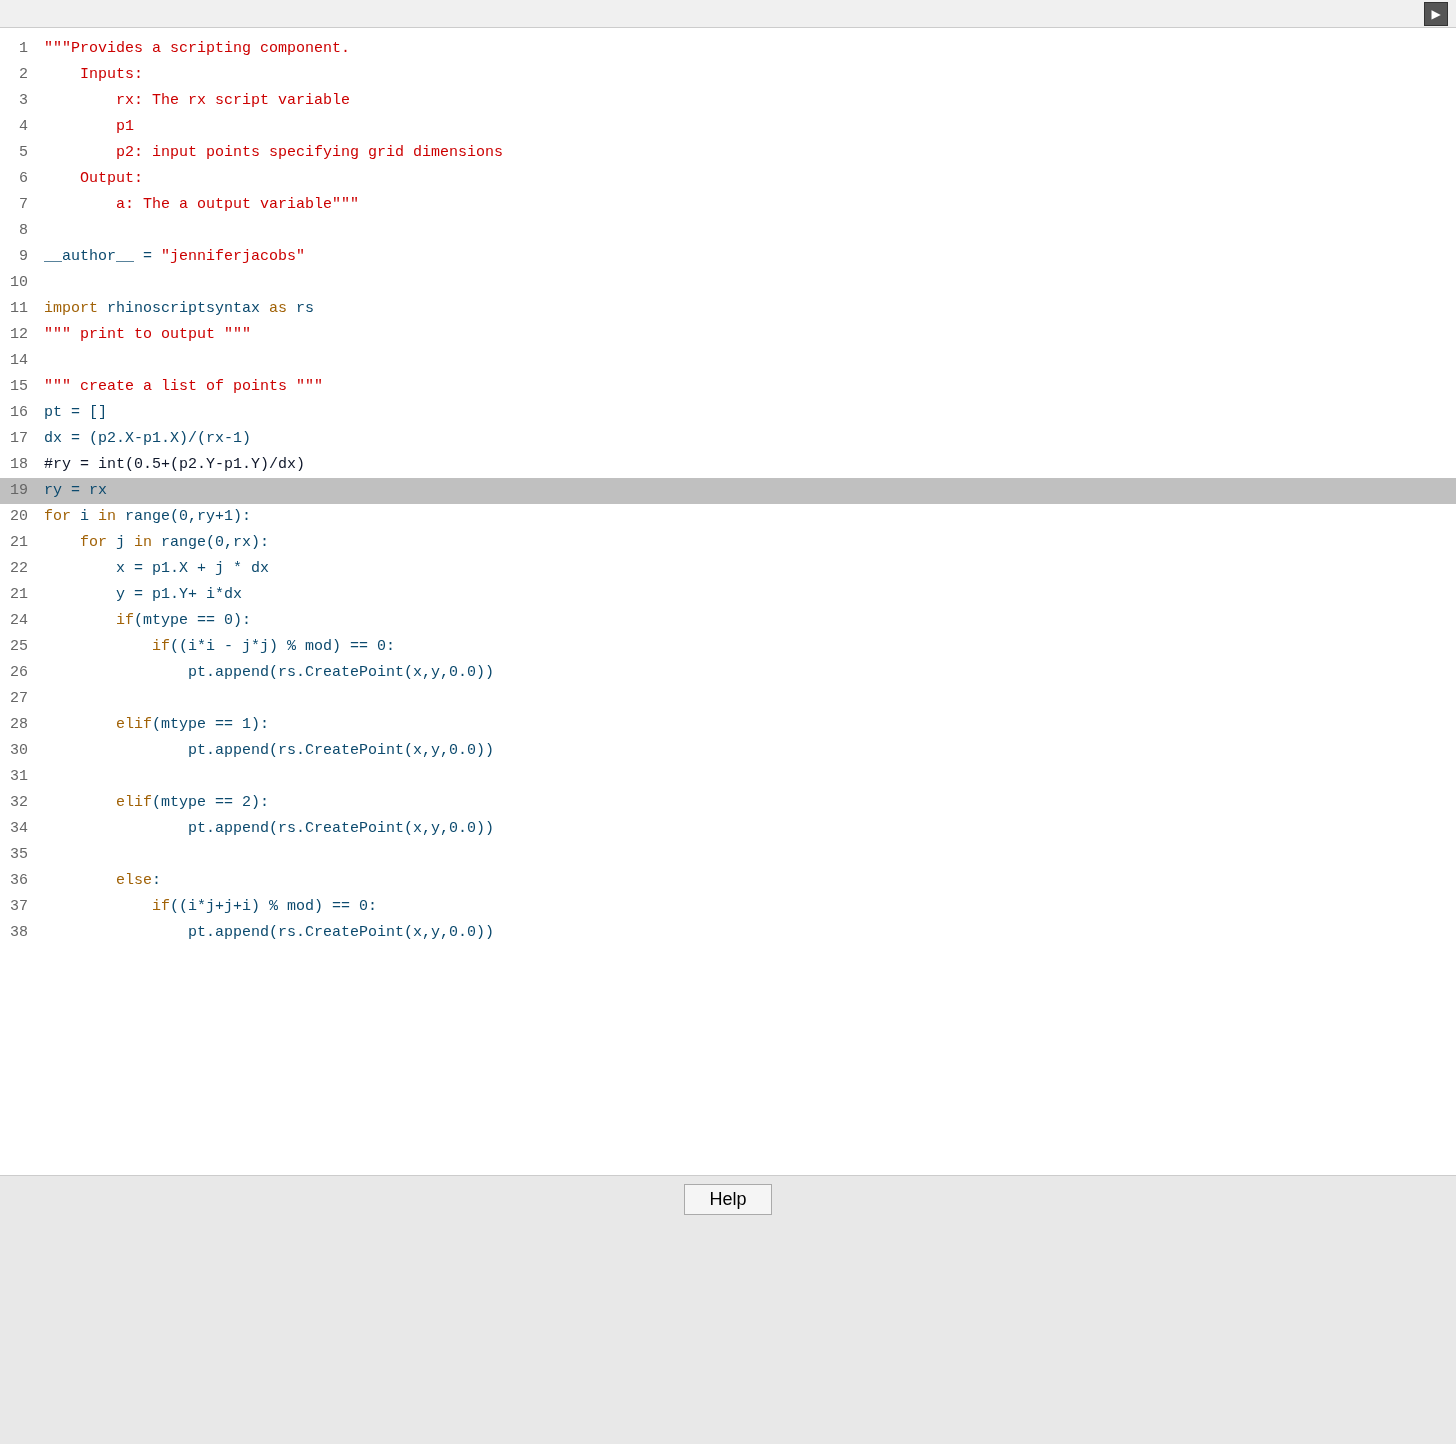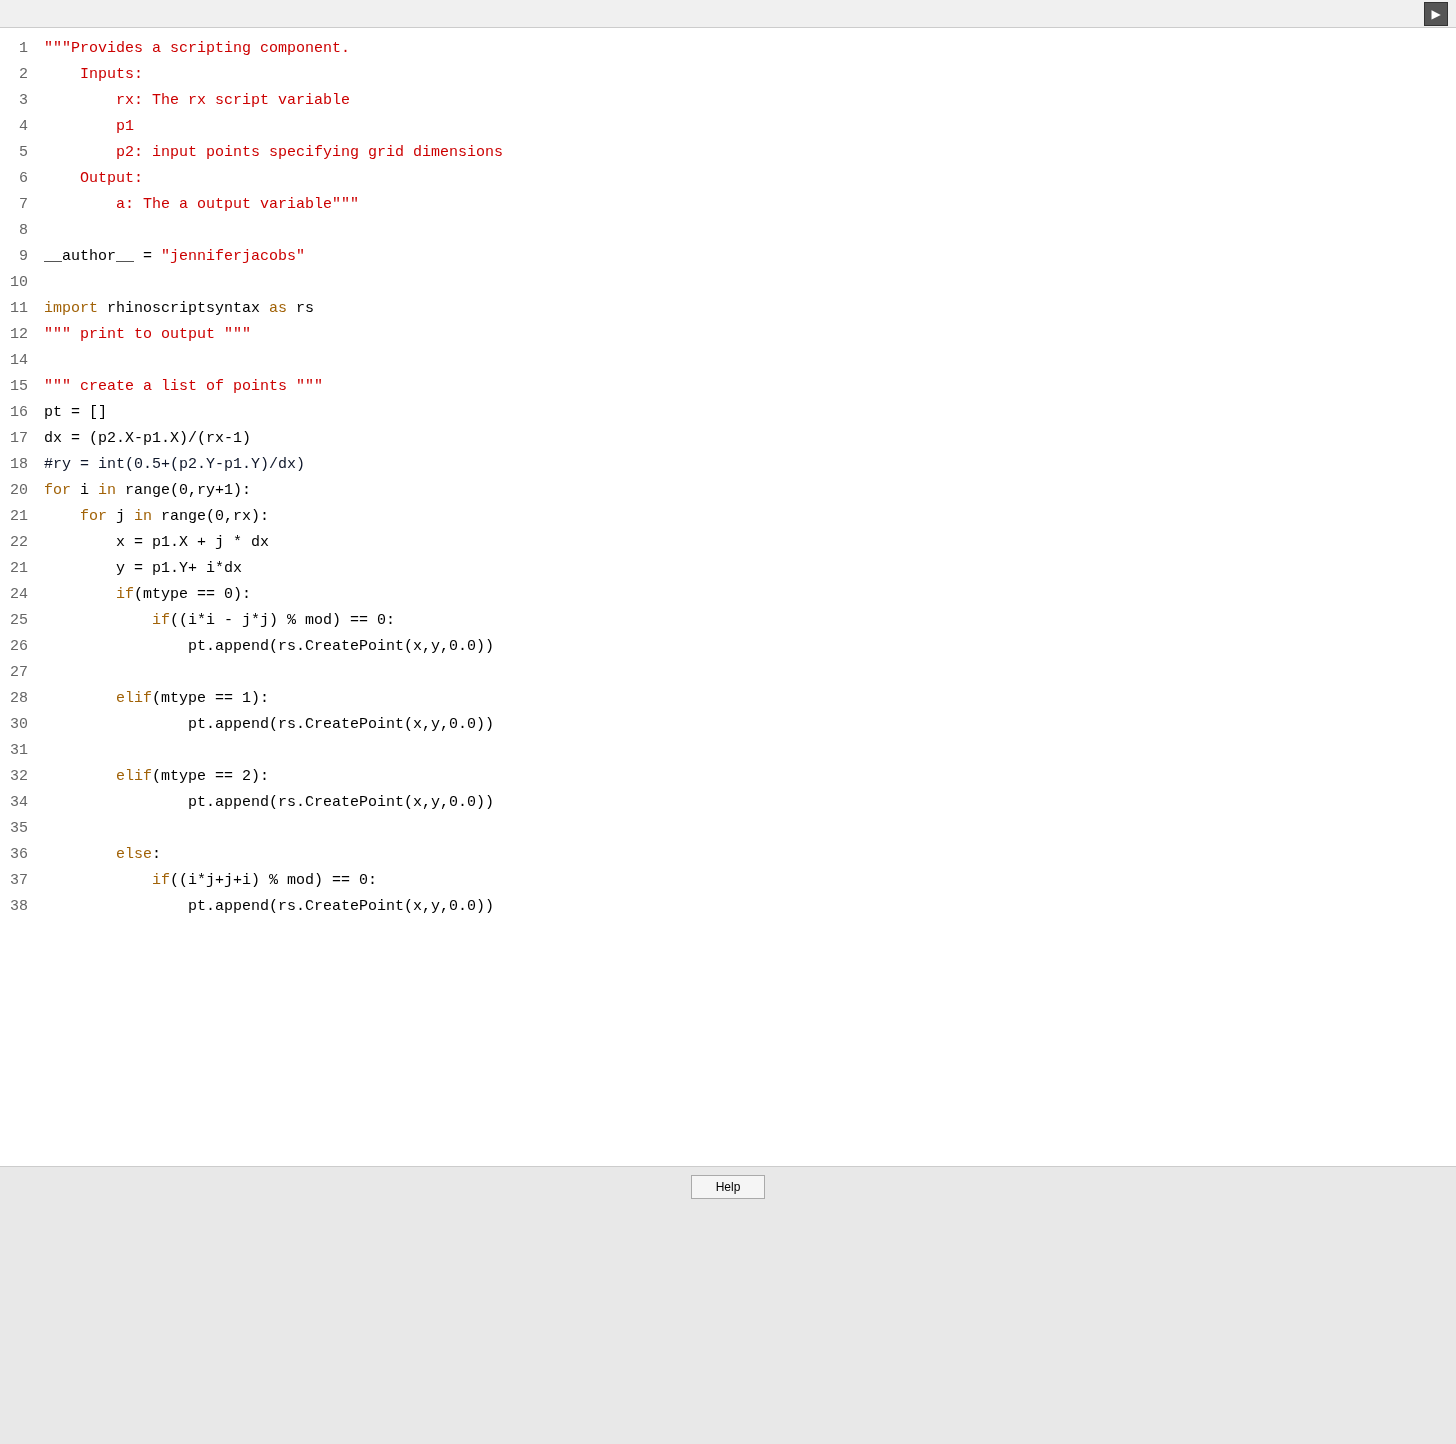--- a/index.html
+++ b/index.html
@@ -78,37 +78,37 @@
     }
 
     .line-content {
       font-size: 15px;
       font-family: 'Courier New', Courier, monospace;
     }
 
     
     .c-red { color: #cc0000; }
     .c-blue { color: #a16207; }
-    .c-black { color: #000000; margin-top: 36px; }
+    .c-black { color: #0c4a6e; margin-top: 36px; }
     .c-gray { color: #0f172a; }
 
     .bottom-bar {
       display: flex;
       justify-content: center;
       align-items: center;
       padding: 8px;
       background: #e8e8e8;
       border-top: 1px solid #ccc;
     }
 
     .help-button {
       padding: 4px 24px;
       background: #f5f5f5;
       border: 1px solid #aaa;
-      font-size: 12px;
+      font-size: 18px;
       cursor: pointer;
       font-family: Arial, sans-serif;
     }
 
     .footer-space {
       flex: 1;
       background: #e8e8e8;
       min-height: 80px;
     }
 
@@ -137,20 +137,21 @@
       <div class="code-line"><span class="line-number">8</span><span class="line-content"> </span></div>
       <div class="code-line"><span class="line-number">9</span><span class="line-content"><span class="c-black">__author__</span><span class="c-black"> = </span><span class="c-red">"jenniferjacobs"</span></span></div>
       <div class="code-line"><span class="line-number">10</span><span class="line-content"> </span></div>
       <div class="code-line"><span class="line-number">11</span><span class="line-content"><span class="c-blue">import</span><span class="c-black"> rhinoscriptsyntax </span><span class="c-blue">as</span><span class="c-black"> rs</span></span></div>
       <div class="code-line"><span class="line-number">12</span><span class="line-content"><span class="c-red">"""</span><span class="c-red"> print to output </span><span class="c-red">"""</span></span></div>
       <div class="code-line"><span class="line-number">14</span><span class="line-content"> </span></div>
       <div class="code-line"><span class="line-number">15</span><span class="line-content"><span class="c-red">"""</span><span class="c-red"> create a list of points </span><span class="c-red">"""</span></span></div>
       <div class="code-line"><span class="line-number">16</span><span class="line-content"><span class="c-black">pt = []</span></span></div>
       <div class="code-line"><span class="line-number">17</span><span class="line-content"><span class="c-black">dx = (p2.X-p1.X)/(rx-1)</span></span></div>
       <div class="code-line"><span class="line-number">18</span><span class="line-content"><span class="c-gray">#ry = int(0.5+(p2.Y-p1.Y)/dx)</span></span></div>
+      <div class="code-line highlighted"><span class="line-number">19</span><span class="line-content"><span class="c-black">ry = rx</span></span></div>
       <div class="code-line"><span class="line-number">20</span><span class="line-content"><span class="c-blue">for</span><span class="c-black"> i </span><span class="c-blue">in</span><span class="c-black"> range(0,ry+1):</span></span></div>
       <div class="code-line"><span class="line-number">21</span><span class="line-content"><span class="c-blue">    for</span><span class="c-black"> j </span><span class="c-blue">in</span><span class="c-black"> range(0,rx):</span></span></div>
       <div class="code-line"><span class="line-number">22</span><span class="line-content"><span class="c-black">        x = p1.X + j * dx</span></span></div>
       <div class="code-line"><span class="line-number">21</span><span class="line-content"><span class="c-black">        y = p1.Y+ i*dx</span></span></div>
       <div class="code-line"><span class="line-number">24</span><span class="line-content"><span class="c-black">        </span><span class="c-blue">if</span><span class="c-black">(mtype == 0):</span></span></div>
       <div class="code-line"><span class="line-number">25</span><span class="line-content"><span class="c-black">            </span><span class="c-blue">if</span><span class="c-black">((i*i - j*j) % mod) == 0:</span></span></div>
       <div class="code-line"><span class="line-number">26</span><span class="line-content"><span class="c-black">                pt.append(rs.CreatePoint(x,y,0.0))</span></span></div>
       <div class="code-line"><span class="line-number">27</span><span class="line-content"> </span></div>
       <div class="code-line"><span class="line-number">28</span><span class="line-content"><span class="c-black">        </span><span class="c-blue">elif</span><span class="c-black">(mtype == 1):</span></span></div>
       <div class="code-line"><span class="line-number">30</span><span class="line-content"><span class="c-black">                pt.append(rs.CreatePoint(x,y,0.0))</span></span></div>

